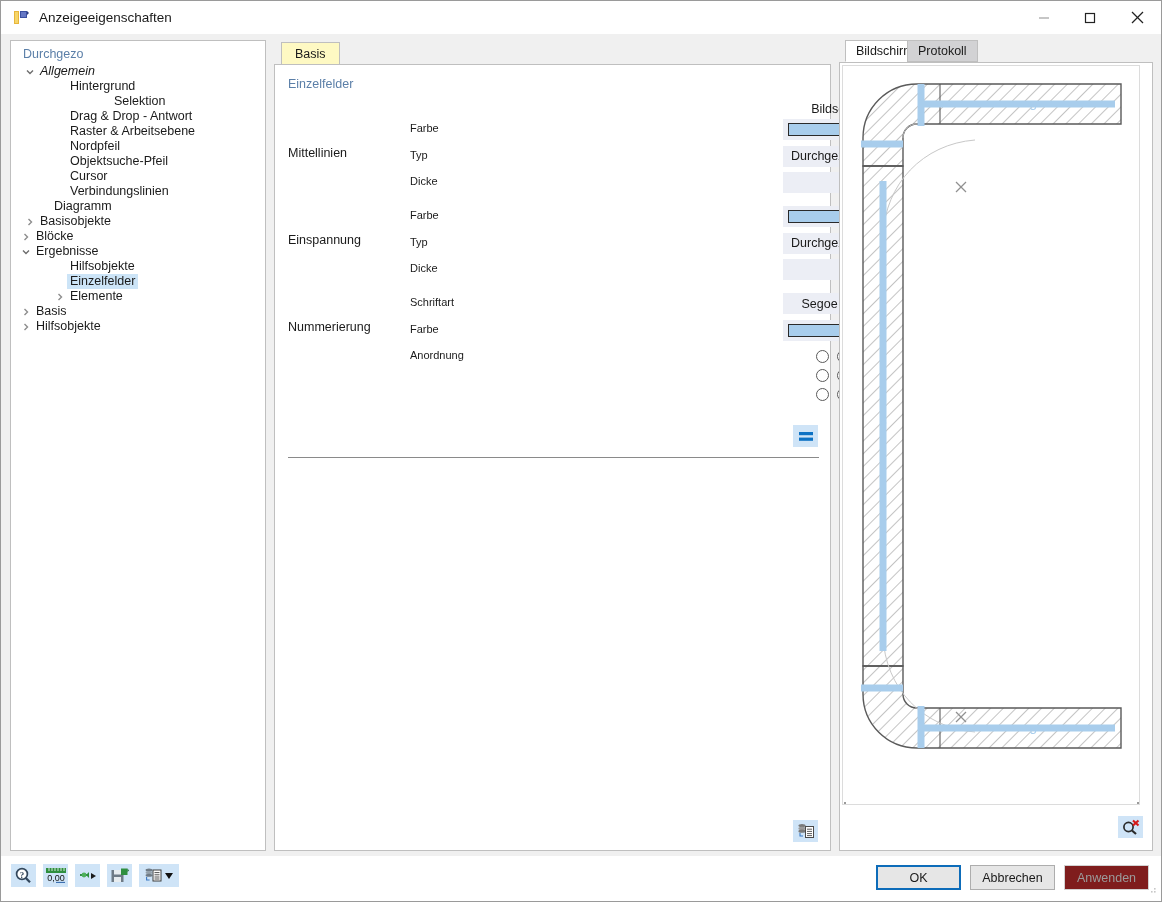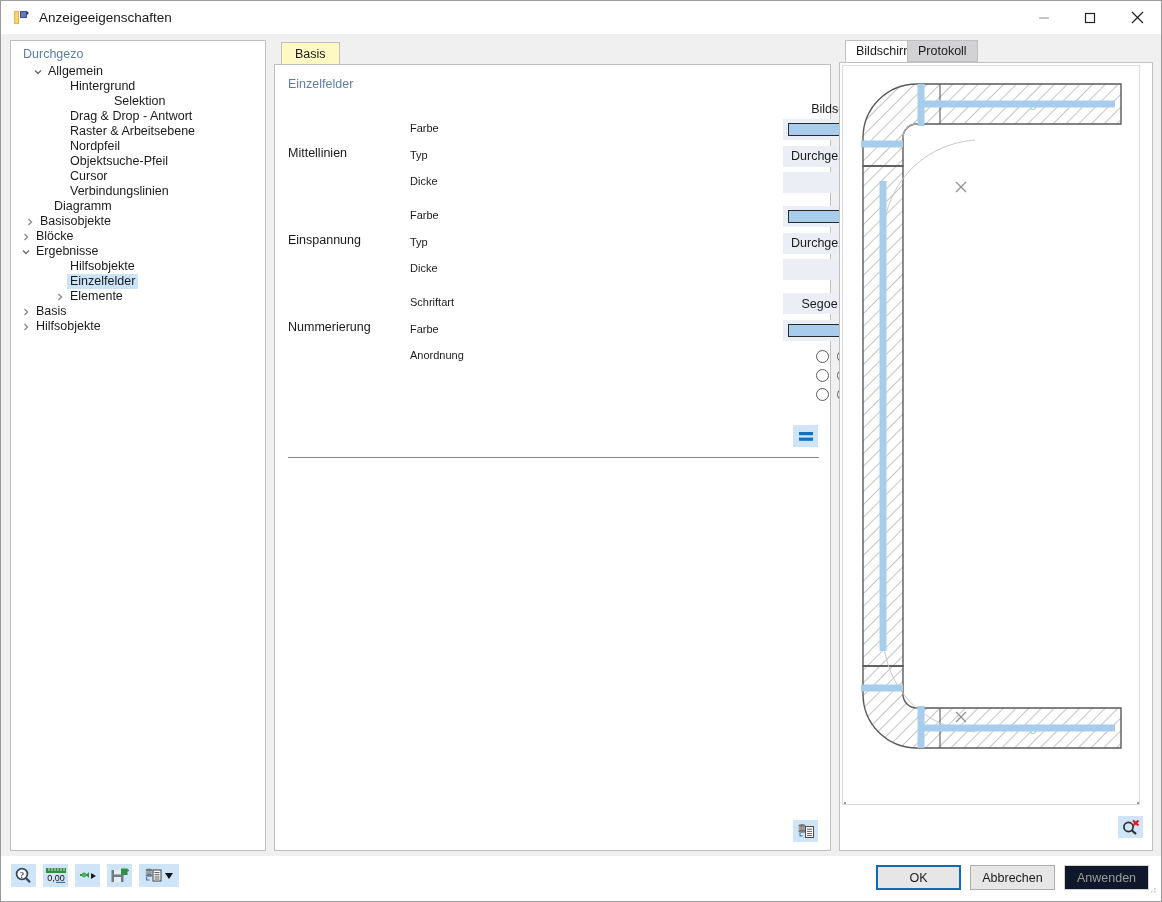--- a/index.html
+++ b/index.html
@@ -212,21 +212,21 @@
     position: absolute; right: 12px; top: 9px;
     display: flex; gap: 9px;
   }
   .btn {
     width: 85px; height: 25px;
     display: flex; align-items: center; justify-content: center;
     font-size: 12.5px; background: #e6e6e6; border: 1px solid #adadad;
     color: #1a1a1a;
   }
   .btn.primary { background: #e6e6e6; border: 2px solid #0d6cb9; }
-  .btn.disabled { color: #9b9b9b; background: #0f172a; border-color: #d2d2d2; text-align: right; }
+  .btn.disabled { color: #9b9b9b; background: #7f1d1d; border-color: #d2d2d2; text-align: right; }
   .grip { position: absolute; right: 4px; bottom: 3px; opacity: .55; }
 </style>
 </head>
 <body>
 
 <div id="app">
 
   <div class="titlebar">
     <span class="title-icon">
       <svg width="17" height="17" viewBox="0 0 17 17">
@@ -256,21 +256,21 @@
           </svg>
       </span>
     </span>
   </div>
 
   <div class="body-area">
 
     <div class="sidebar">
       <div class="kategorie-hdr">Durchgezo</div>
       <div class="tree" id="tree">
-          <div class="tnode" style="padding-left: 20px;">
+          <div class="tnode" style="padding-left: 12px; font-style: italic;">
             <span class="tw">
               <svg width="10" height="10" viewBox="0 0 10 10">
                 <path d="M2 3.5 L5 6.5 L8 3.5" fill="none" stroke="#6d6d6d" stroke-width="1.4"></path>
               </svg>
             </span>
             <span class="tlabel">Allgemein</span>
           </div>
           <div class="tnode" style="padding-left: 42px;">
             <span class="tw"></span>
             <span class="tlabel">Hintergrund</span>

